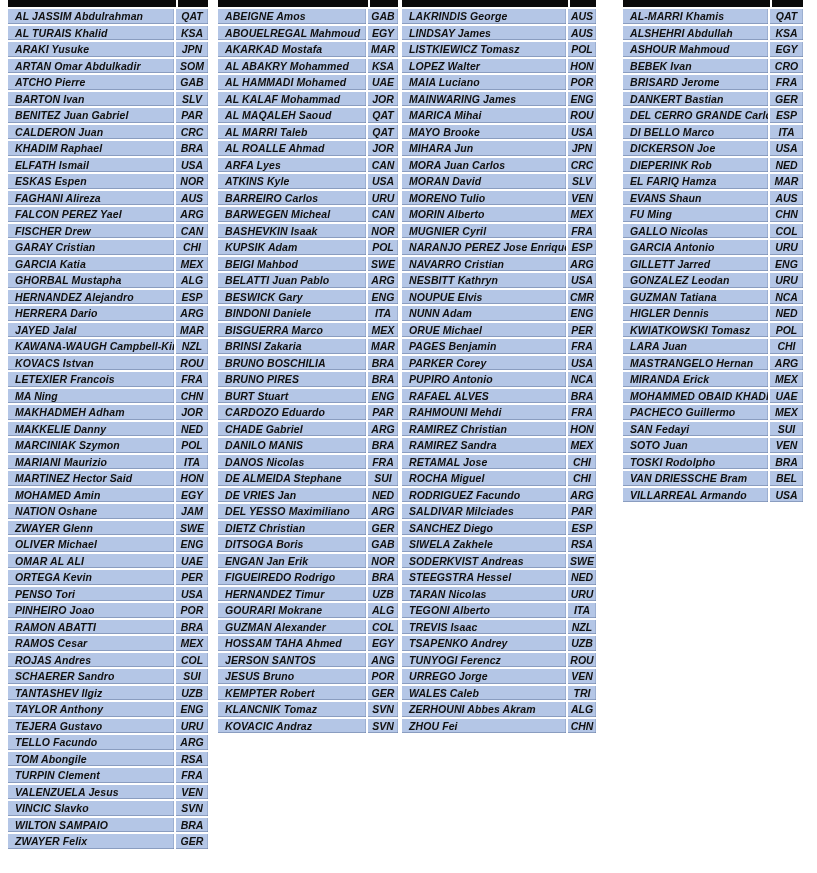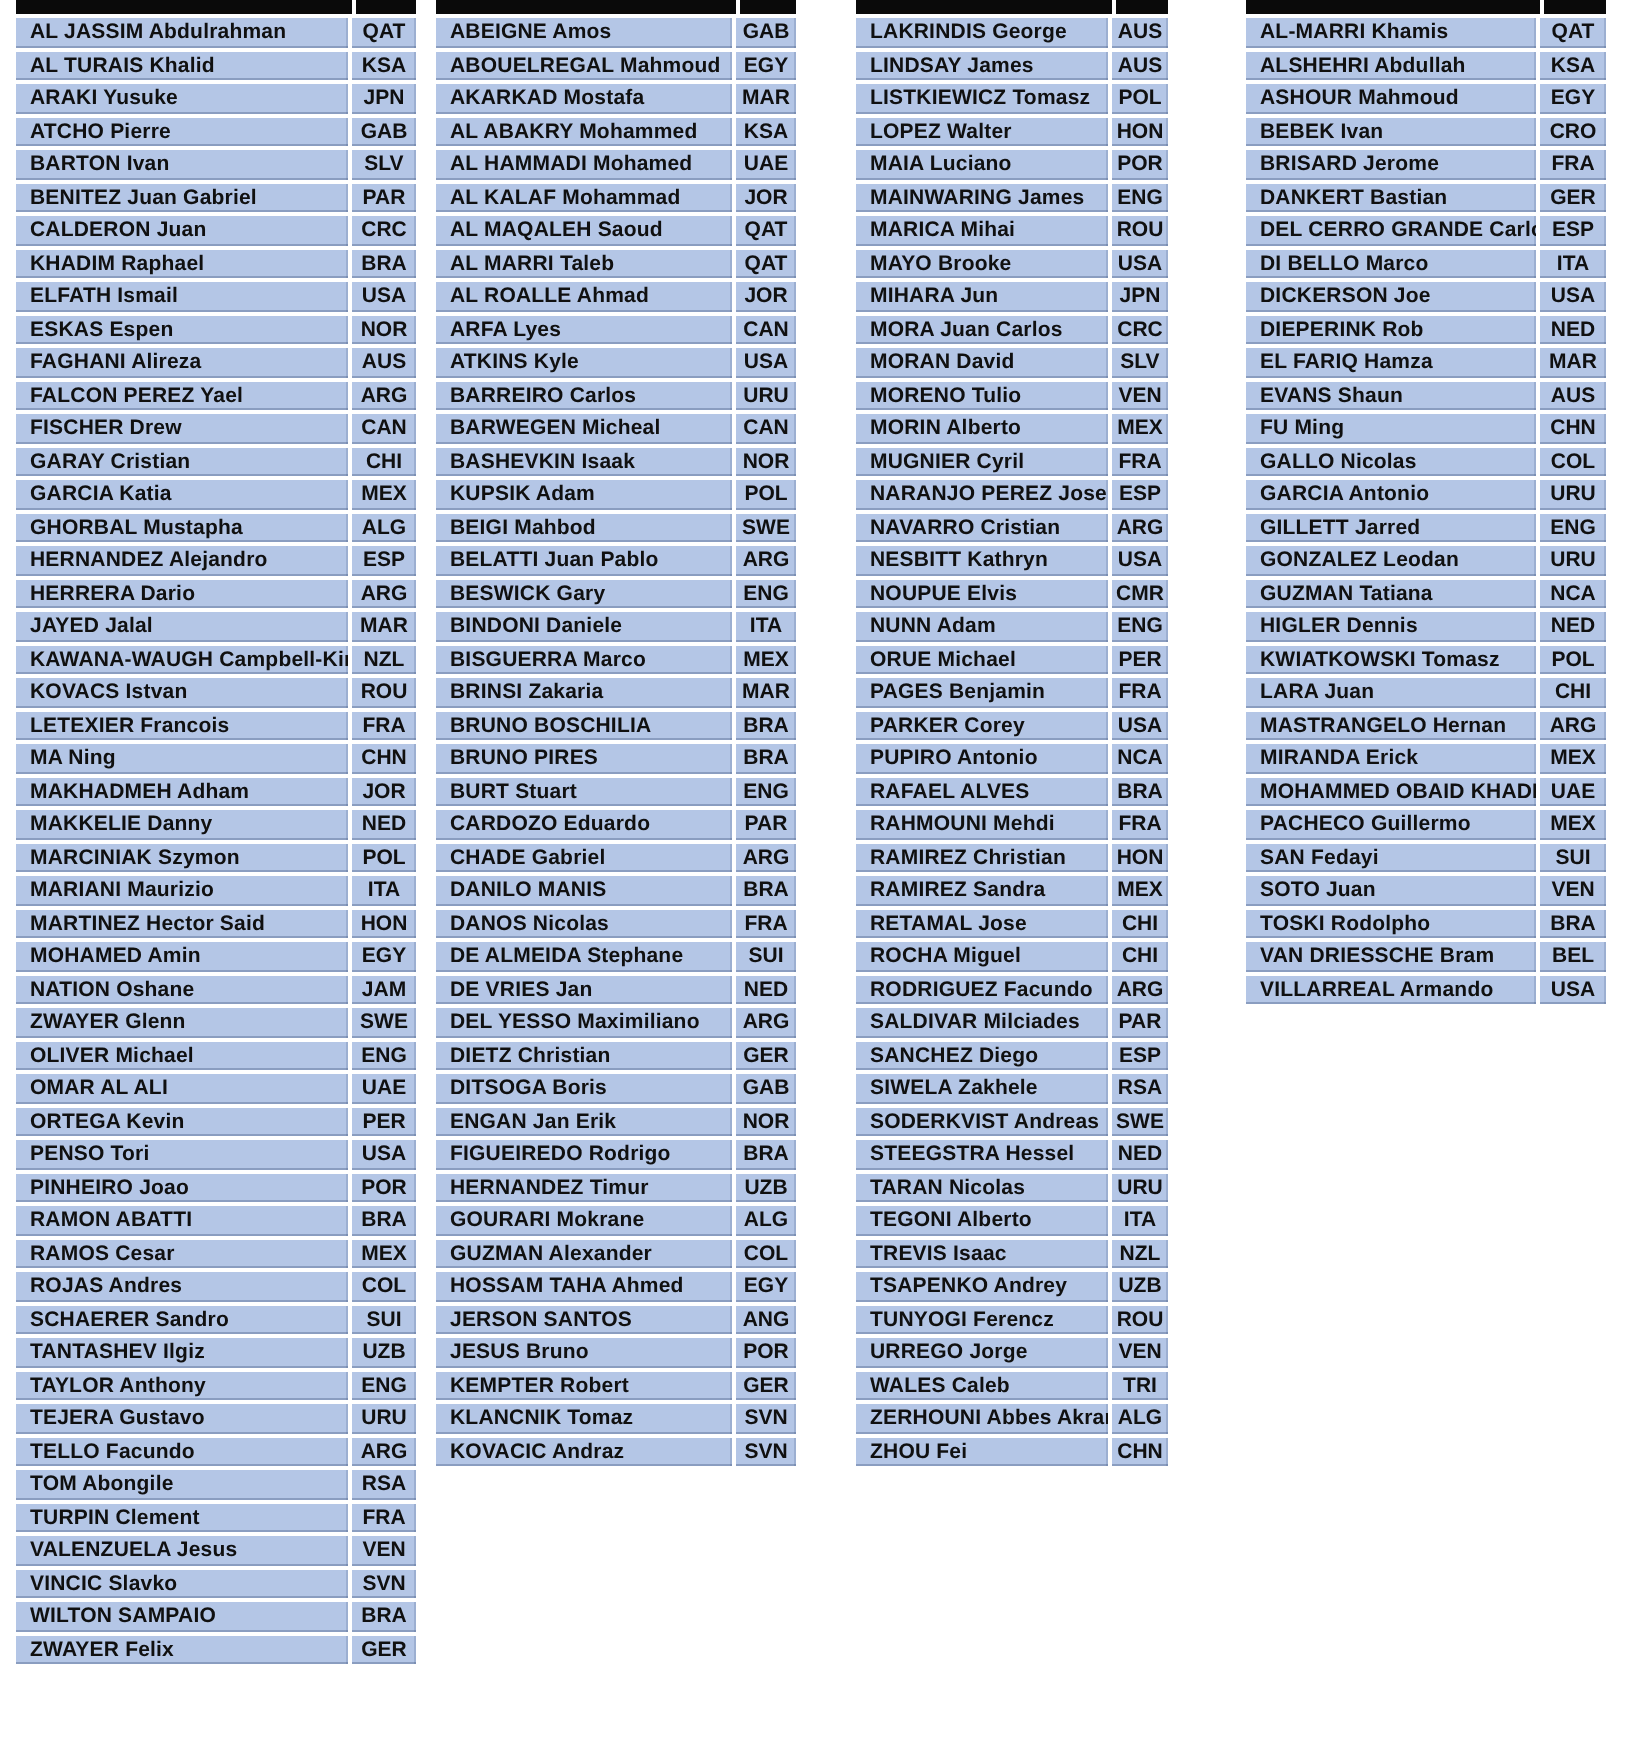--- a/index.html
+++ b/index.html
@@ -1,38 +1,38 @@
 <!DOCTYPE html>
 <html><head>
 <meta charset="utf-8">
 <style>
   html,body{margin:0;padding:0;}
   body{
     width:817px;height:873px;position:relative;background:#ffffff;
     font-family:"Liberation Sans",sans-serif;overflow:hidden;
   }
-  .reftable{position:absolute;top:0;}
+  .reftable{position:absolute;top:0;font-style:italic;}
   .hdrbar{display:flex;gap:2px;height:7px;margin-bottom:2px;}
   .hdrbar .h{background:#0a0a0a;}
   .hdrbar .h.name{flex:1;}
   .hdrbar .h.code{width:var(--code-w);}
   .rows{display:flex;flex-direction:column;gap:2px;}
   .row{display:flex;gap:2px;height:14.5px;flex:none;}
   .cell{
     background:#b4c6e6;
     display:flex;align-items:center;
     box-shadow:inset 0 -1px 0 rgba(74,96,136,0.40), inset -1px 0 0 rgba(74,96,136,0.22);
     color:#101010;font-weight:bold;font-size:10.5px;line-height:1;
     white-space:nowrap;overflow:hidden;
   }
   .cell.name{flex:1;padding-left:7px;letter-spacing:0.1px;}
   .cell.code{width:var(--code-w);justify-content:center;padding:0 1px;}
   .t1{left:8px;width:200px;--code-w:30px;}
   .t2{left:218px;width:180px;border-radius:11px;--code-w:28px;}
-  .t3{left:428px;width:156px;--code-w:26px;}
+  .t3{left:402px;width:194px;--code-w:26px;}
   .t4{left:623px;width:180px;--code-w:31px;}
 </style>
 </head>
 <body>
 
 <div class="reftable t1">
   <div class="hdrbar">
     <div class="h name"></div>
     <div class="h code"></div>
   </div>
@@ -43,20 +43,24 @@
       </div>
       <div class="row">
         <div class="cell name">AL TURAIS Khalid</div>
         <div class="cell code">KSA</div>
       </div>
       <div class="row">
         <div class="cell name">ARAKI Yusuke</div>
         <div class="cell code">JPN</div>
       </div>
       <div class="row">
+        <div class="cell name">ARTAN Omar Abdulkadir</div>
+        <div class="cell code">SOM</div>
+      </div>
+      <div class="row">
         <div class="cell name">ATCHO Pierre</div>
         <div class="cell code">GAB</div>
       </div>
       <div class="row">
         <div class="cell name">BARTON Ivan</div>
         <div class="cell code">SLV</div>
       </div>
       <div class="row">
         <div class="cell name">BENITEZ Juan Gabriel</div>
         <div class="cell code">PAR</div>

